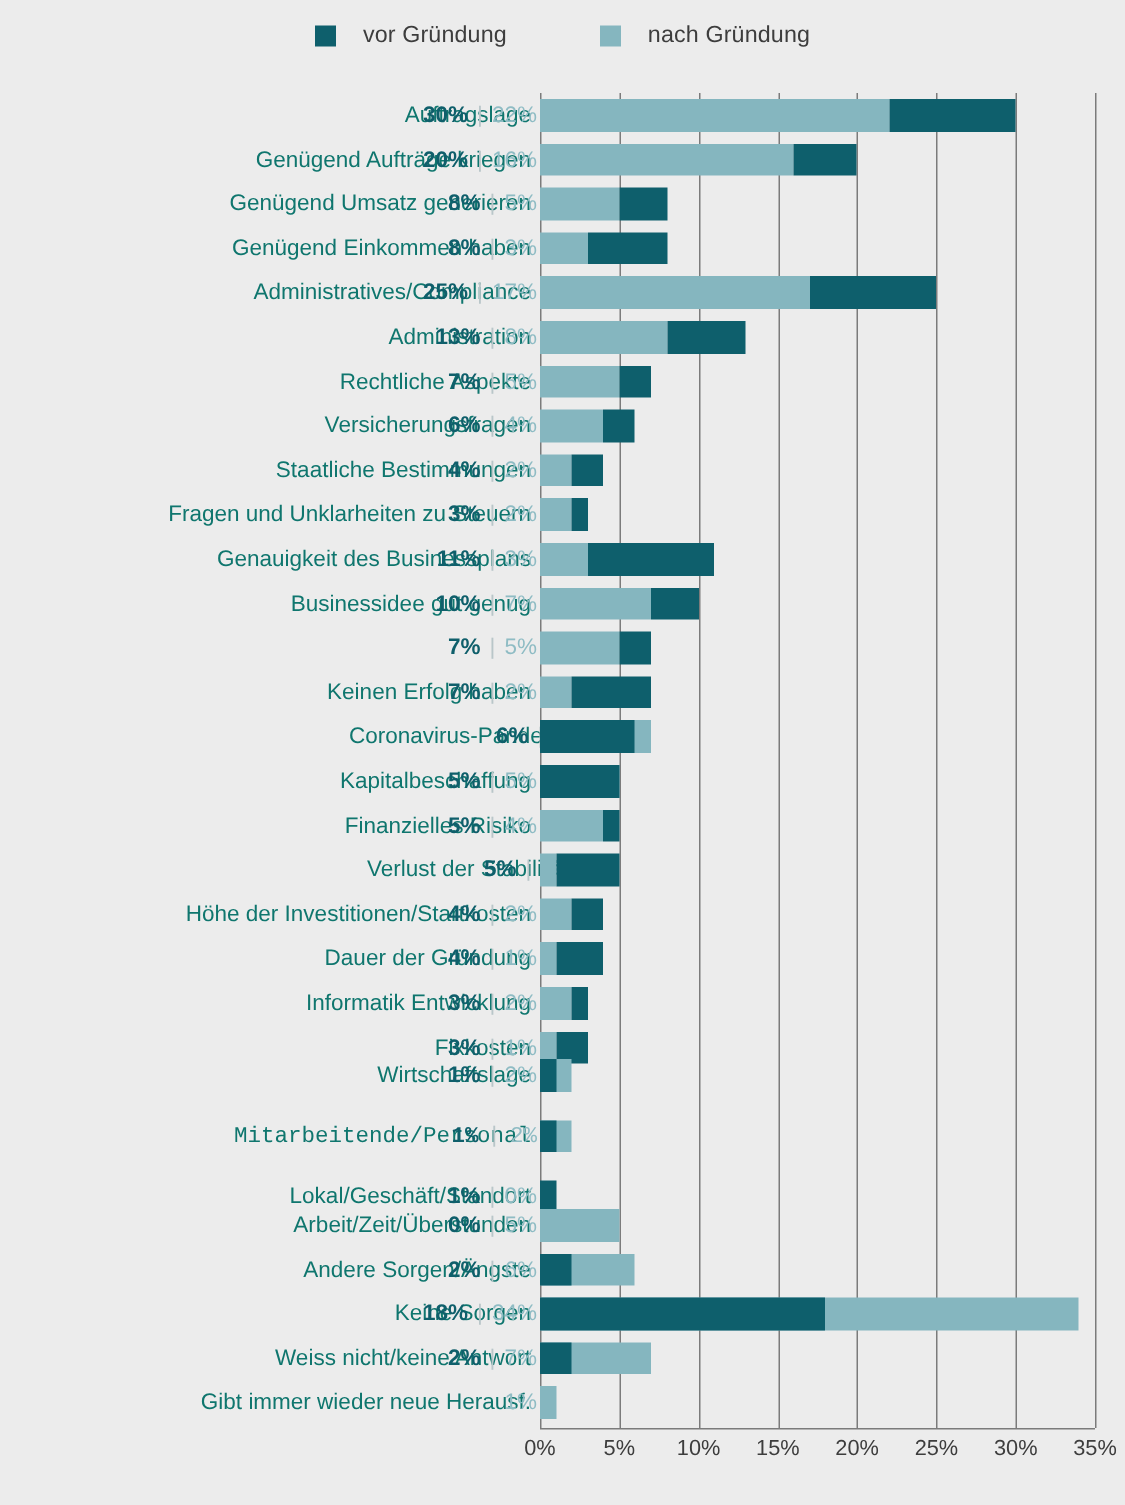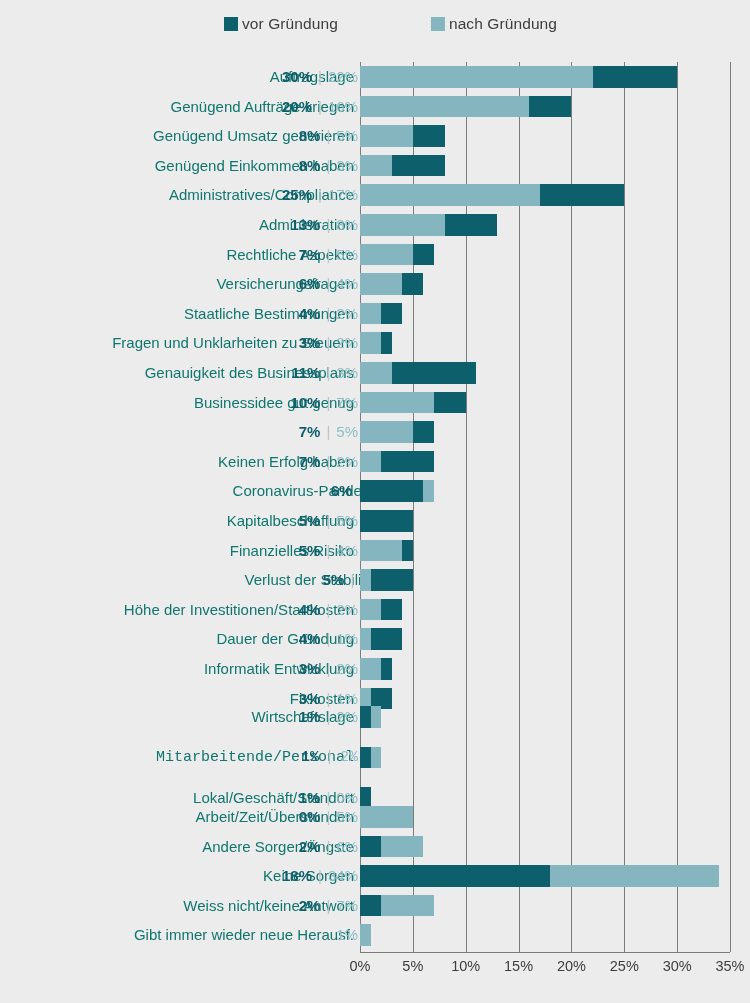--- a/index.html
+++ b/index.html
@@ -28,22 +28,21 @@
     width: 750px;
     height: 22px;
     display: flex;
     justify-content: center;
     gap: 62px;
     align-items: center;
   }
   .legend-item {
     display: flex;
     align-items: center;
-    gap: 4px;
-    margin-left: 31px;
+    gap: 18px;
   }
   .legend-swatch {
     width: 14px;
     height: 14px;
     display: block;
   }
   .legend-label {
     font-size: 15.5px;
     color: #3d3d3d;
     letter-spacing: .1px;

